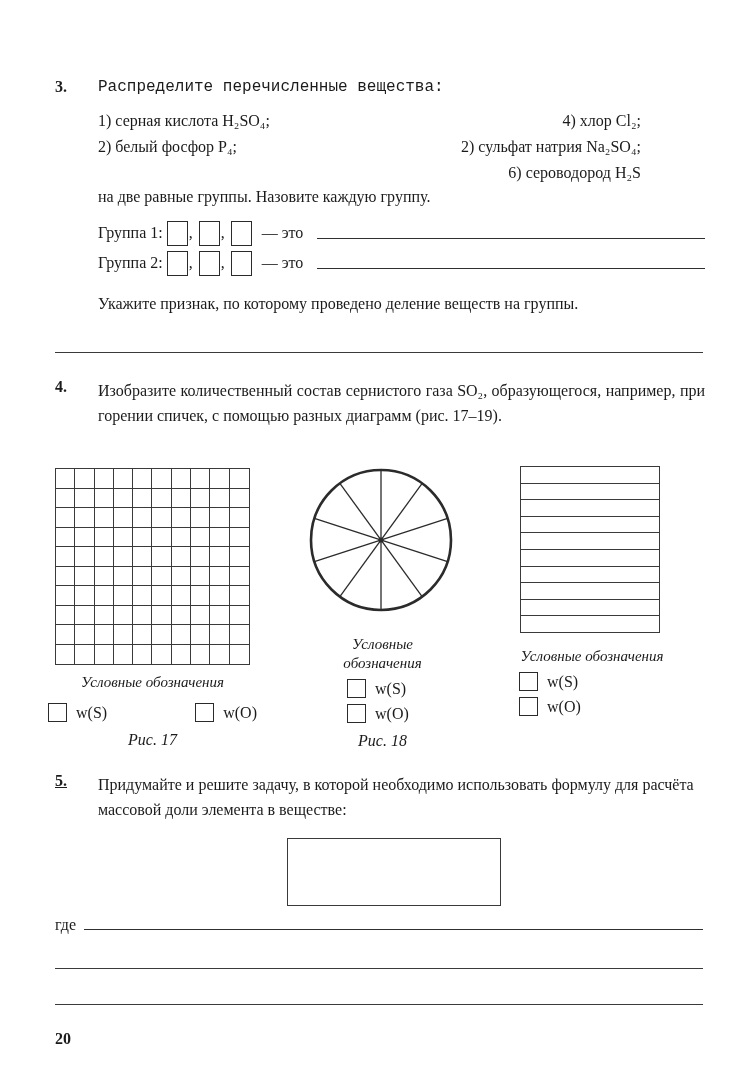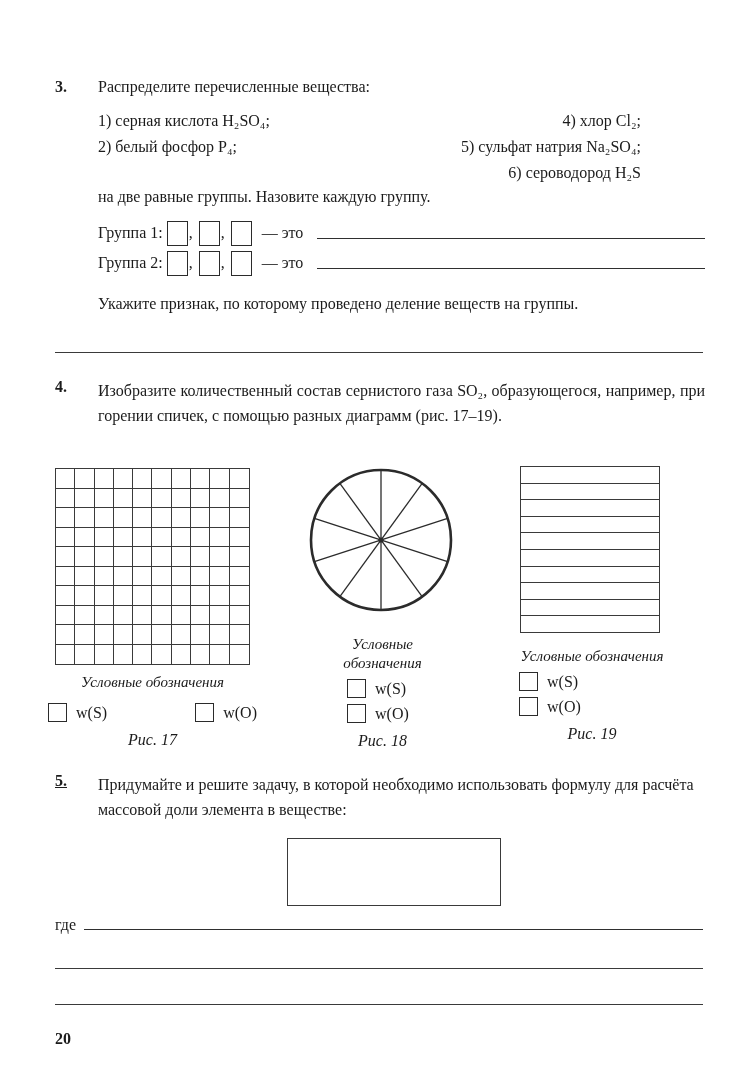--- a/index.html
+++ b/index.html
@@ -21,21 +21,21 @@
   .num{
     position:absolute;
     left:0;top:0;
     font-weight:bold;
     font-size:16px;
   }
   .num.underline{text-decoration:underline;}
 
   
   #task3{left:55px;top:78px;width:650px;}
-  #task3 .lead{margin-left:43px;font-size:16px;}
+  #task3 .lead{margin-left:43px;font-size:16px;font-family:Liberation Mono, monospace;}
   .sub-list{
     position:relative;
     margin-left:43px;
     margin-top:12px;
     width:607px;
   }
   .sub-list .col{
     position:absolute;
     top:0;
     font-size:16px;
@@ -210,21 +210,21 @@
     <div class="num">3.</div>
     <div class="lead">Распределите перечисленные вещества:</div>
 
     <div class="sub-list">
       <div class="col colL">
         <div>1) серная кислота H₂SO₄;</div>
         <div>2) белый фосфор P₄;</div>
       </div>
       <div class="col colR">
         <div>4) хлор Cl₂;</div>
-        <div>5) сульфат натрия Na₂SO₄;</div>
+        <div>2) сульфат натрия Na₂SO₄;</div>
         <div>6) сероводород H₂S</div>
       </div>
     </div>
 
     <div class="after">на две равные группы. Назовите каждую группу.</div>
 
     <div class="group-rows">
       <div class="group-row">
         <span class="group-label">Группа 1:</span>
         <span class="ansbox"></span>
@@ -422,21 +422,20 @@
     <div id="leg19">
       <div class="legend-title">Условные обозначения</div>
       <div class="legend-row">
         <span class="legend-box"></span>
         <span class="legend-text">w(S)</span>
       </div>
       <div class="legend-row">
         <span class="legend-box"></span>
         <span class="legend-text">w(O)</span>
       </div>
-      <div class="fig-caption">Рис. 19</div>
     </div>
 
   </div>
 
   <div class="task" id="task5">
     <div class="num underline">5.</div>
     <div class="para">Придумайте и решите задачу, в которой необходимо использовать формулу для расчёта массовой доли элемента в веществе:</div>
   </div>
 
   <div class="formula-box"></div>

